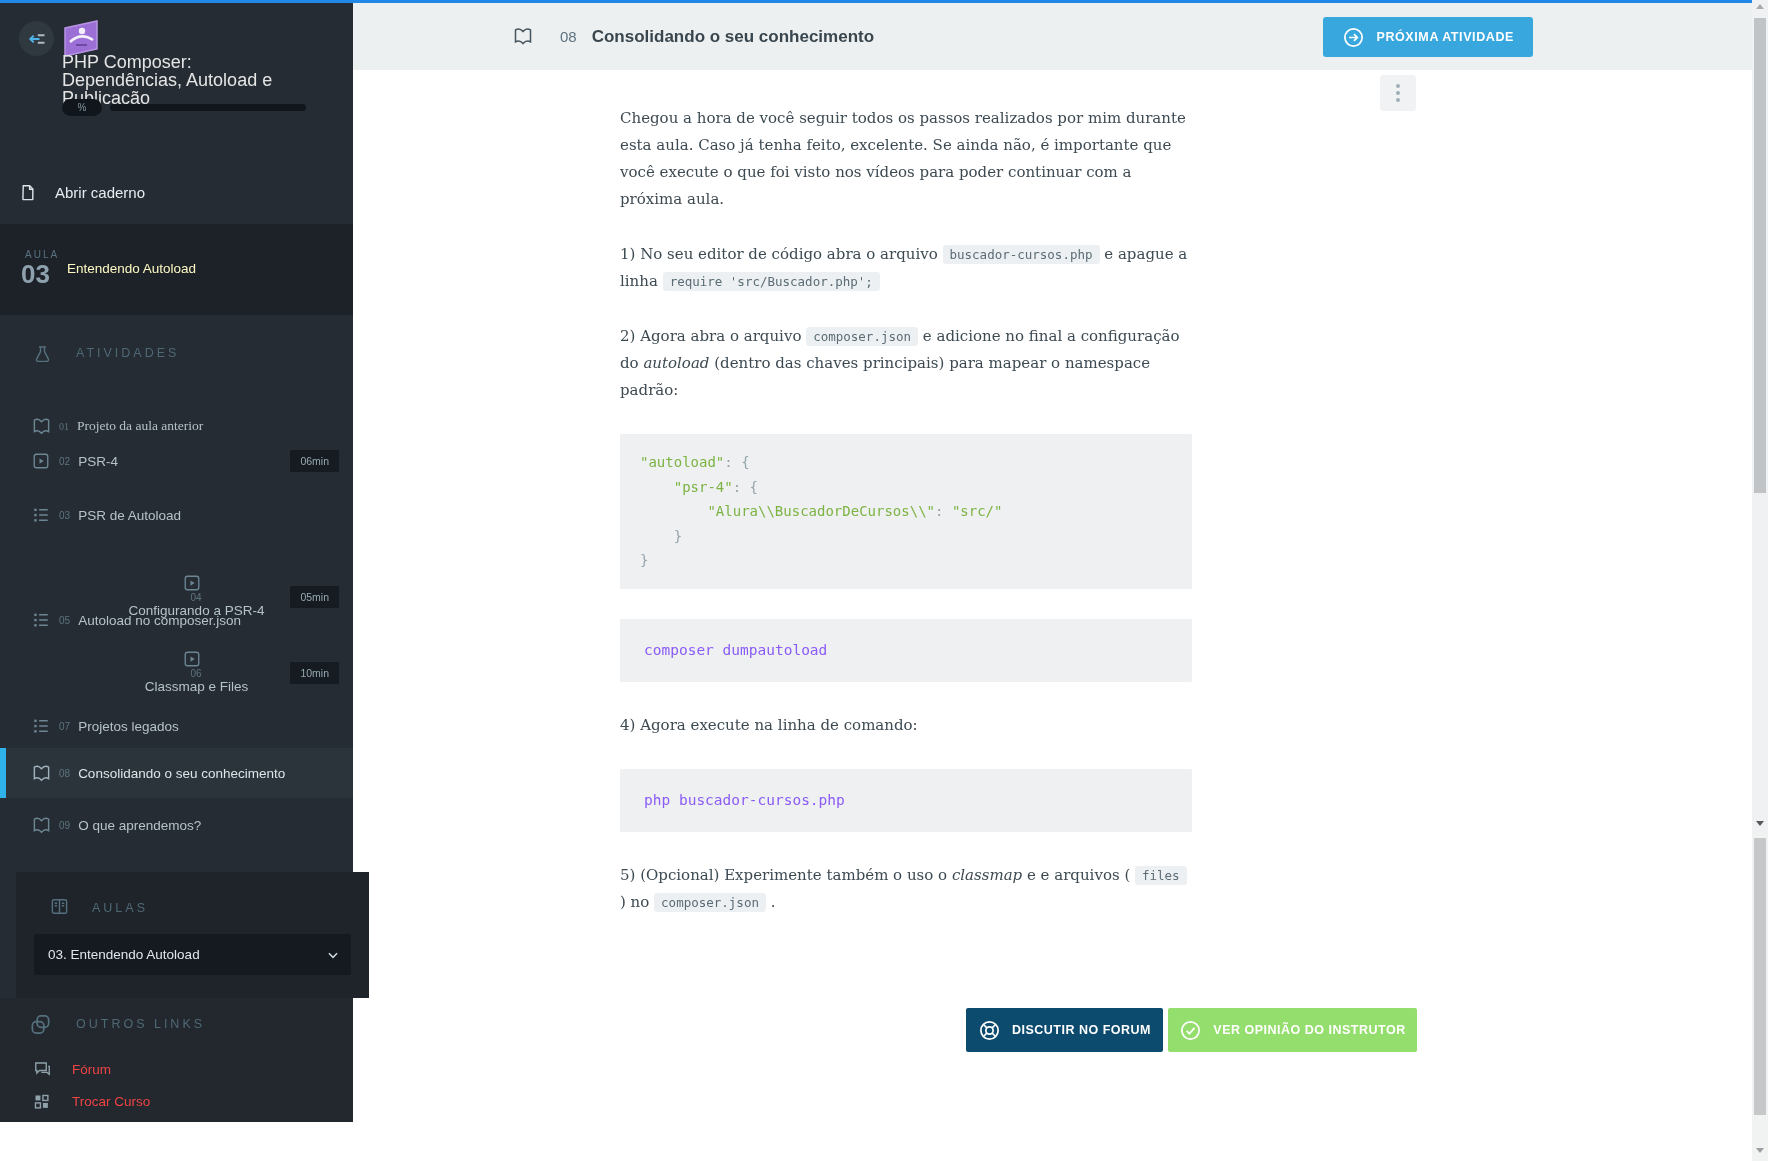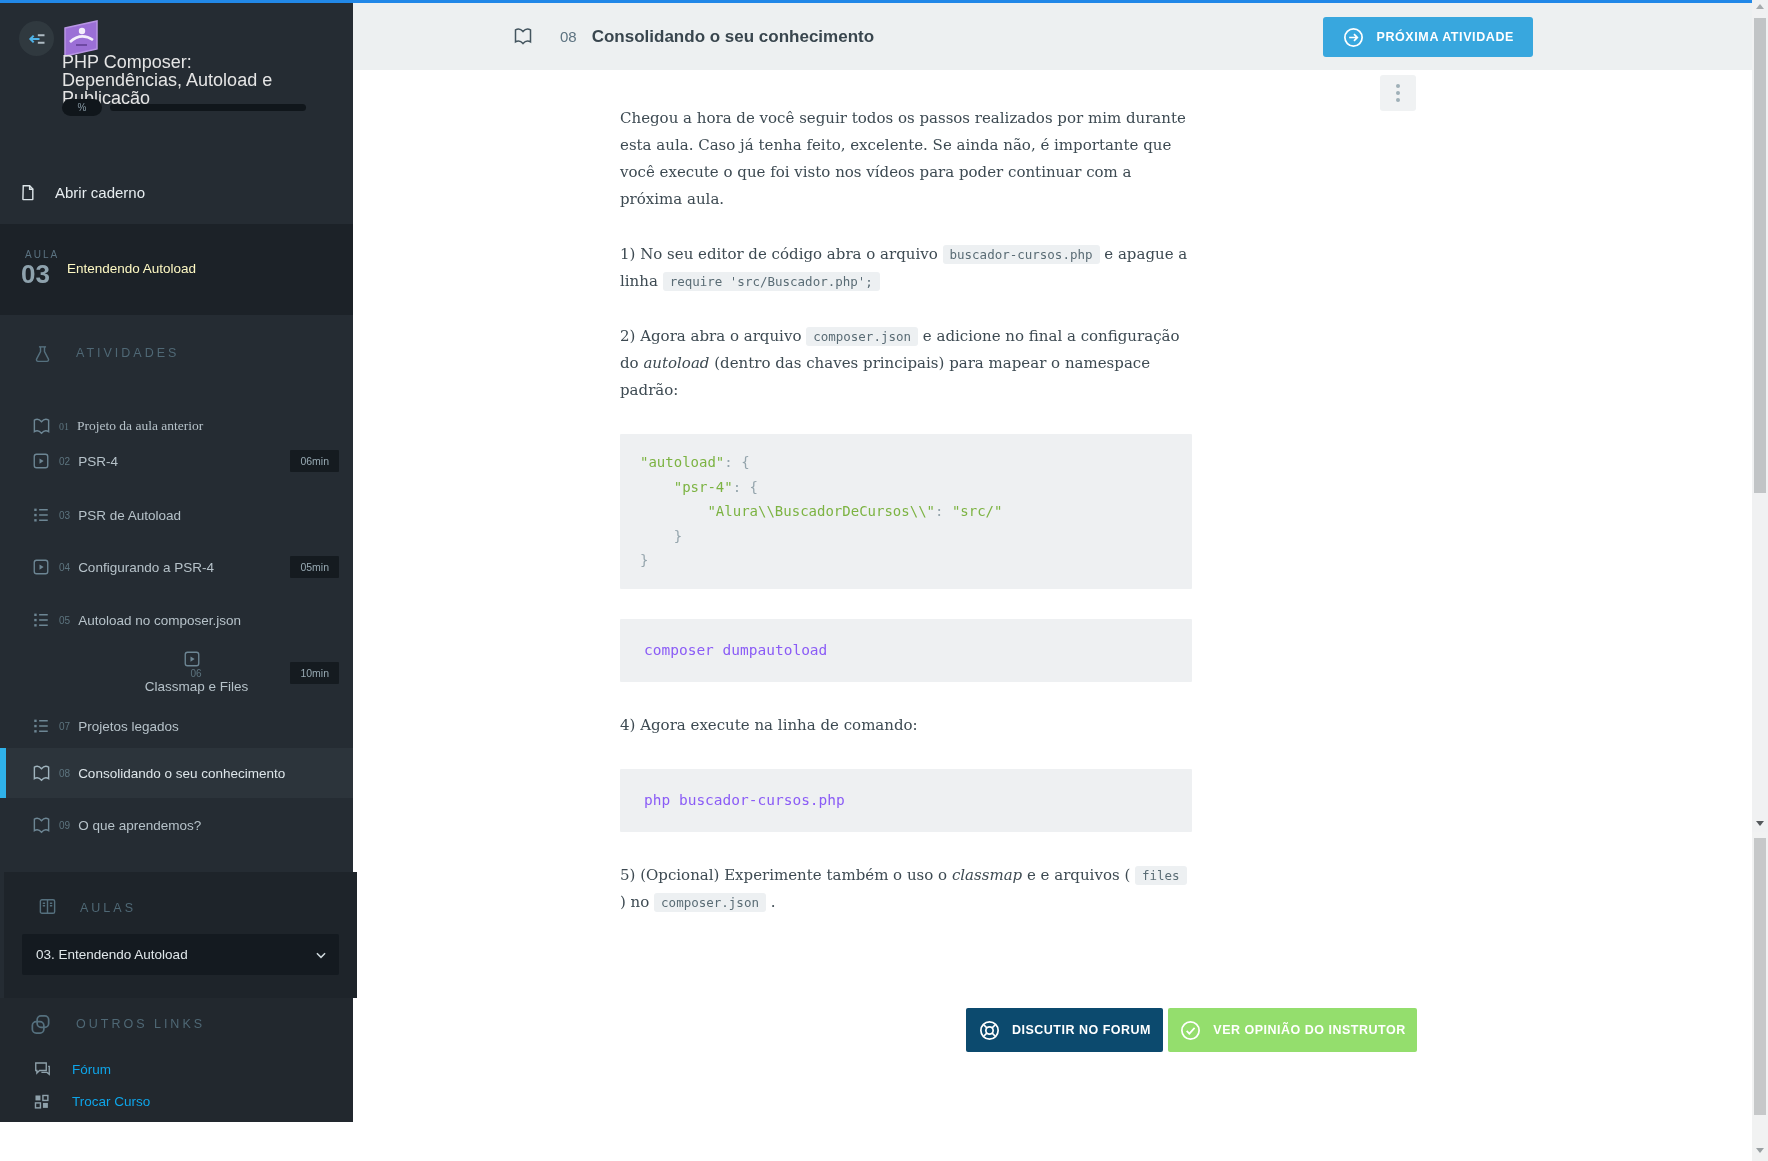--- a/index.html
+++ b/index.html
@@ -38,29 +38,29 @@
   .sb-item .it-icon { width:20px; color:#6d8694; flex:none; }
   .sb-item .it-num { margin-left:7px; font-size:10px; color:#5d747f; flex:none; }
   .sb-item .it-label { margin-left:8px; font-size:13.5px; color:#b6c2c9; white-space:nowrap; }
   .sb-item .it-badge { position:absolute; right:14px; top:50%; transform:translateY(-50%);
     background:#151b20; color:#97a9b2; font-size:10.5px; height:22px; padding:0 10px;
     display:flex; align-items:center; border-radius:1px; }
   .sb-item.active { background:#2c343b; border-left:6px solid #2fb2ea; padding-left:26px; height:50px; }
   .sb-item.active .it-label { color:#dde5e9; }
   .sb-item.active .it-icon { color:#9fb3bd; }
 
-  .sb-band2 { position:absolute; left:4px; top:869px; width:100%; height:126px; background:#1e242a; }
+  .sb-band2 { position:absolute; left:16px; top:869px; width:100%; height:126px; background:#1e242a; }
   .sb-band3 { position:absolute; left:0; top:995px; width:100%; height:124px; background:#22282e; }
   .sb-dropdown { position:absolute; left:18px; top:62px; right:18px; height:41px; background:#141a20;
     border-radius:2px; display:flex; align-items:center; padding:0 14px; cursor:pointer; }
   .sb-dropdown .dd-label { font-size:13.5px; color:#e0e7ea; }
   .sb-dropdown .dd-chevron { position:absolute; right:11px; color:#cfd8dd; }
   .sb-link-row { position:absolute; left:0; width:100%; height:30px; display:flex; align-items:center; padding-left:33px; cursor:pointer; }
   .sb-link-row .lk-icon { width:19px; color:#8fa1ab; flex:none; }
-  .sb-link-row .lk-label { margin-left:20px; font-size:13.5px; color:#0ea5e9; }
+  .sb-link-row .lk-label { margin-left:20px; font-size:13.5px; color:#ef4444; }
 
   
   .header { position:absolute; left:353px; top:3px; width:1399px; height:67px; background:#edf0f1;
     display:flex; align-items:center; z-index:4; }
   .header .h-book { margin-left:160px; color:#44555f; }
   .header .h-num { margin-left:27px; font-size:15px; color:#5d7381; }
   .header .h-title { margin-left:15px; font-size:17px; font-weight:bold; color:#39464e; }
   .btn-next { position:absolute; right:219px; top:14px; height:40px; padding:0 19px;
     background:#38a7de; border:none; border-radius:3px; display:flex; align-items:center; gap:11px;
     color:#fff; font-family:"Liberation Sans",sans-serif; font-size:12.5px; font-weight:bold; letter-spacing:0.6px; cursor:pointer; }
@@ -190,21 +190,21 @@
         <rect x="3" y="3.5" width="3.2" height="3.2" fill="currentColor" stroke="none"></rect>
         <rect x="3" y="10.5" width="3.2" height="3.2" fill="currentColor" stroke="none"></rect>
         <rect x="3" y="17.5" width="3.2" height="3.2" fill="currentColor" stroke="none"></rect>
         <path d="M9.5 5 H21 M9.5 12 H21 M9.5 19 H21"></path>
       </svg>
     </span>
     <span class="it-num">03</span>
     <span class="it-label">PSR de Autoload</span>
   </div>
 
-  <div class="sb-item" style="top:541px;">
+  <div class="sb-item" style="top:571px;flex-direction:column;">
     <span class="it-icon">
       <svg width="18" height="18" viewBox="0 0 24 24" fill="none" stroke="currentColor" stroke-width="1.8">
         <rect x="3" y="3" width="18" height="18" rx="3"></rect>
         <path d="M10 8.5 L15.5 12 L10 15.5 Z" fill="currentColor" stroke="none"></path>
       </svg>
     </span>
     <span class="it-num">04</span>
     <span class="it-label">Configurando a PSR-4</span>
     <span class="it-badge">05min</span>
   </div>

